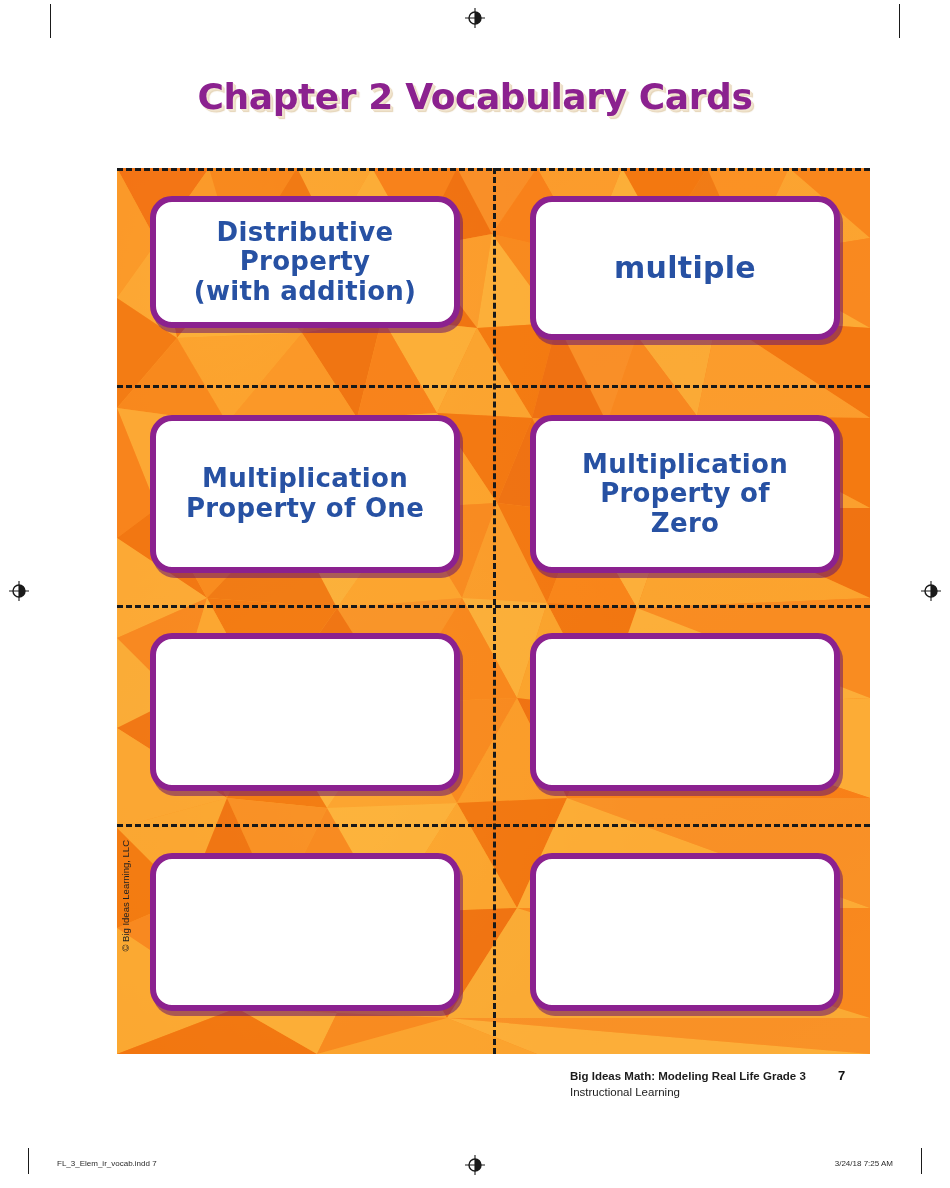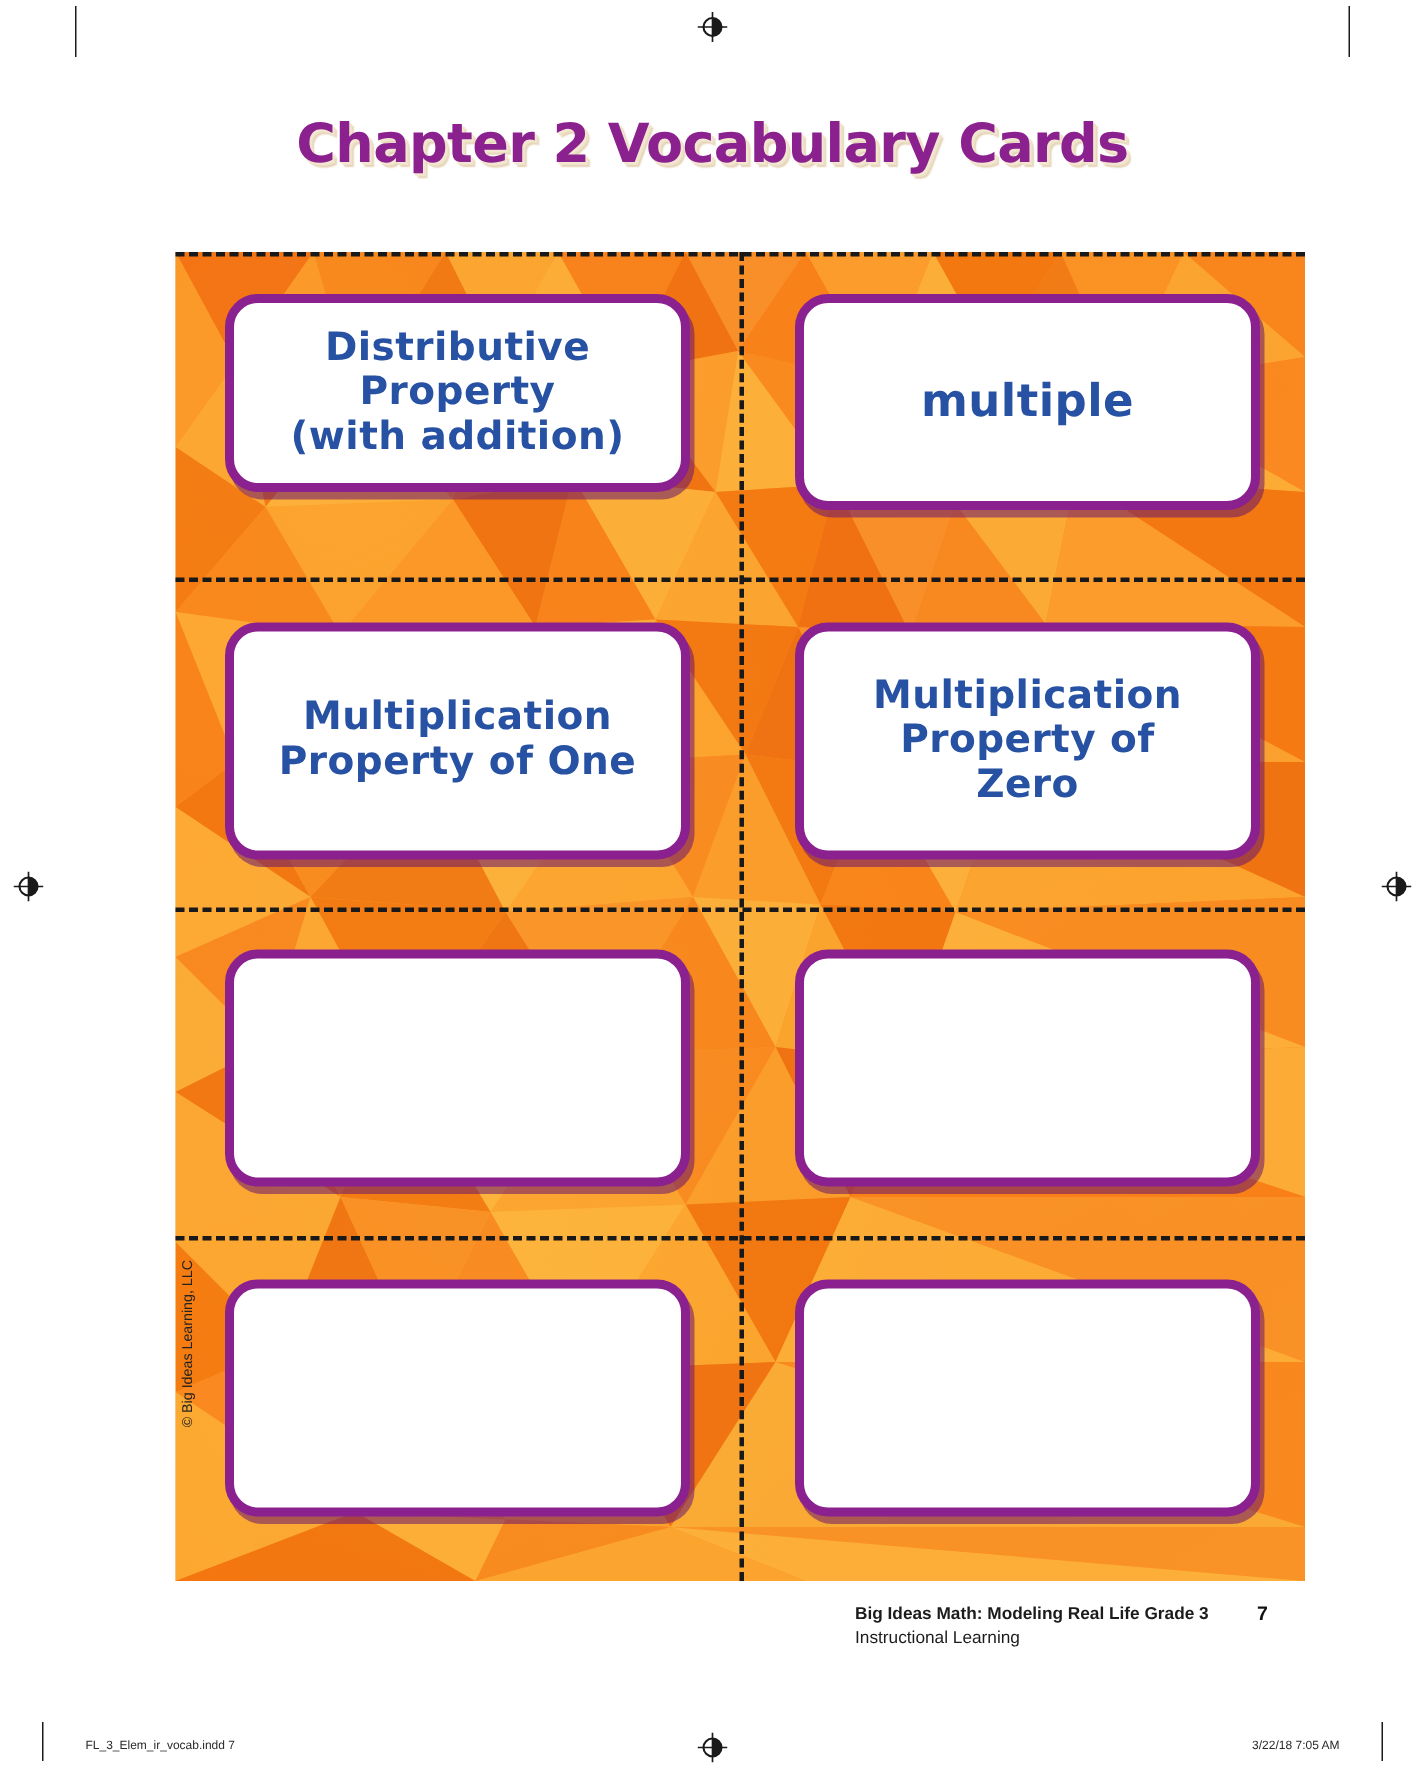--- a/index.html
+++ b/index.html
@@ -405,15 +405,15 @@
   <div class="footer-right">
     <div class="bold">Big Ideas Math: Modeling Real Life Grade 3</div>
     <div>Instructional Learning</div>
   </div>
 
   <div class="page-number">7</div>
 
   <div class="slug-rule" style="left:28px;"></div>
   <div class="slug-rule" style="left:921px;"></div>
   <div class="slug slug-left">FL_3_Elem_ir_vocab.indd   7</div>
-  <div class="slug slug-right">3/22/18   7:05 AM</div>
+  <div class="slug slug-right">3/24/18   7:25 AM</div>
 
 </div>
 
 </body></html>

